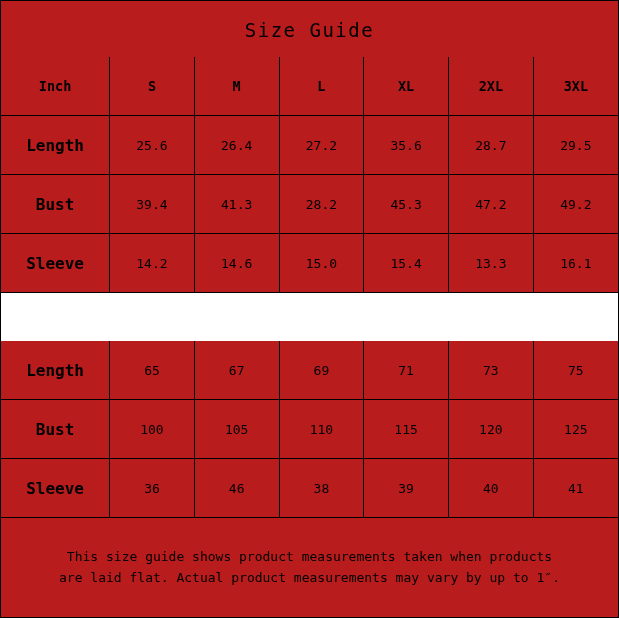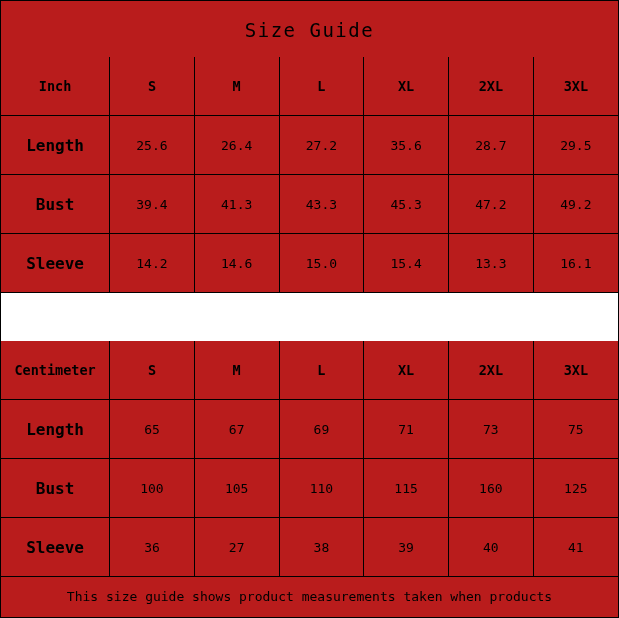--- a/index.html
+++ b/index.html
@@ -112,21 +112,21 @@
         <td>26.4</td>
         <td>27.2</td>
         <td>35.6</td>
         <td>28.7</td>
         <td>29.5</td>
       </tr>
       <tr>
         <td class="rowlabel">Bust</td>
         <td>39.4</td>
         <td>41.3</td>
-        <td>43.3</td>
+        <td>28.2</td>
         <td>45.3</td>
         <td>47.2</td>
         <td>49.2</td>
       </tr>
       <tr>
         <td class="rowlabel">Sleeve</td>
         <td>14.2</td>
         <td>14.6</td>
         <td>15.0</td>
         <td>15.4</td>
@@ -142,56 +142,48 @@
     <colgroup>
       <col class="c0">
         <col class="cx">
         <col class="cx">
         <col class="cx">
         <col class="cx">
         <col class="cx">
         <col class="cx">
     </colgroup>
     <tbody>
-      <tr class="header-row">
-        <td>Centimeter</td>
-        <td>S</td>
-        <td>M</td>
-        <td>L</td>
-        <td>XL</td>
-        <td>2XL</td>
-        <td>3XL</td>
-      </tr>
       <tr>
         <td class="rowlabel">Length</td>
         <td>65</td>
         <td>67</td>
         <td>69</td>
         <td>71</td>
         <td>73</td>
         <td>75</td>
       </tr>
       <tr>
         <td class="rowlabel">Bust</td>
         <td>100</td>
         <td>105</td>
         <td>110</td>
         <td>115</td>
-        <td>160</td>
+        <td>120</td>
         <td>125</td>
       </tr>
       <tr>
         <td class="rowlabel">Sleeve</td>
         <td>36</td>
-        <td>27</td>
+        <td>46</td>
         <td>38</td>
         <td>39</td>
         <td>40</td>
         <td>41</td>
       </tr>
     </tbody>
   </table>
 
   <div class="footer">
     <div>This size guide shows product measurements taken when products</div>
+    <div>are laid flat. Actual product measurements may vary by up to 1″.</div>
   </div>
 
 </div>
 
 </body></html>

